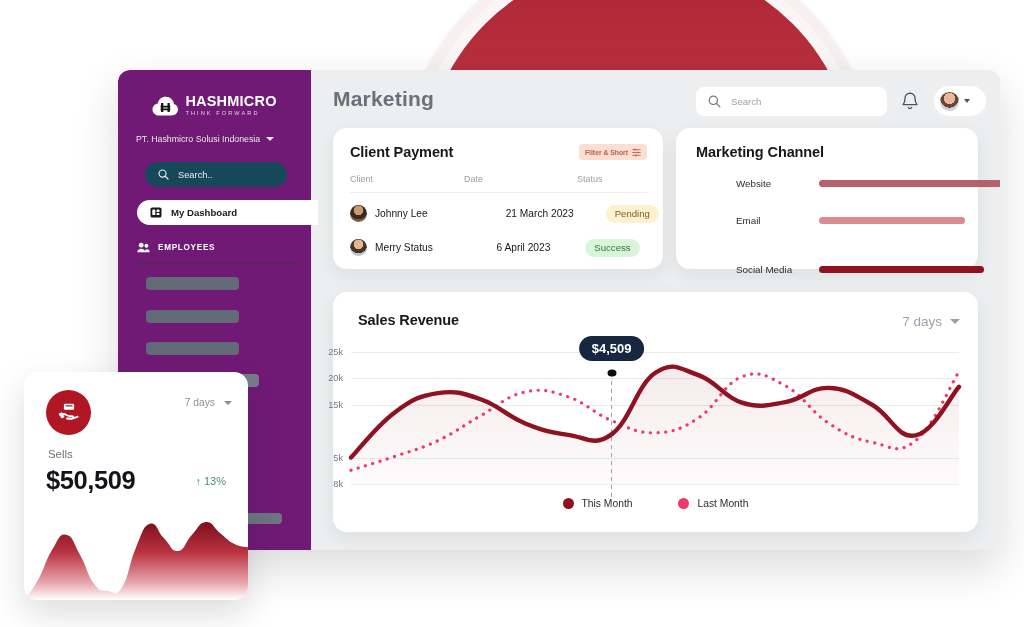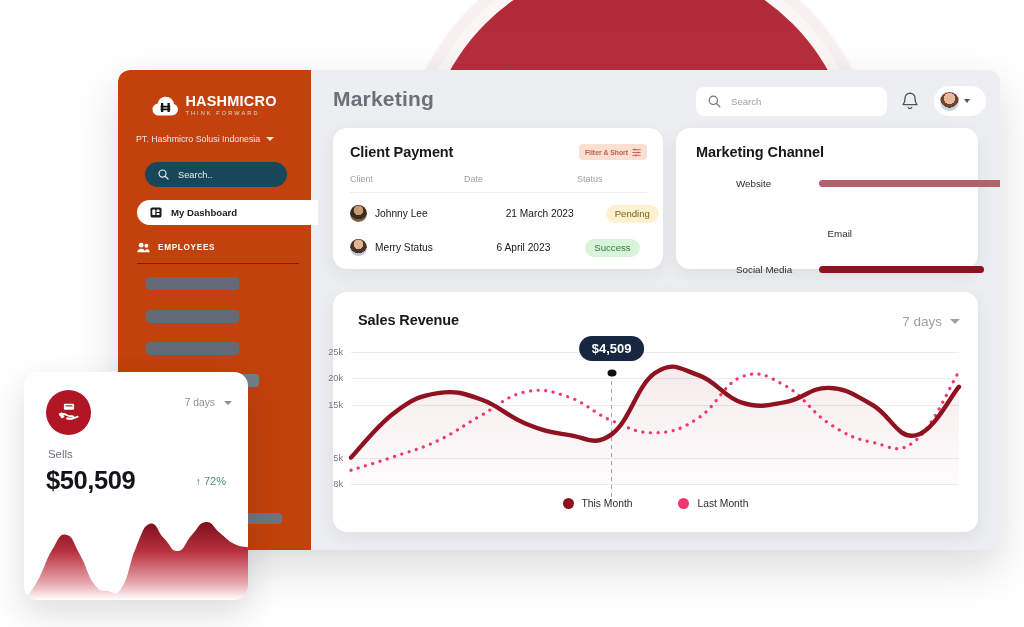--- a/index.html
+++ b/index.html
@@ -36,21 +36,21 @@
     background: #eceef0;
     border-radius: 12px;
     box-shadow: 0 18px 44px rgba(40,30,35,.16);
     overflow: hidden;
   }
 
   
   .sidebar {
     position: absolute; left: 0; top: 0;
     width: 193px; height: 480px;
-    background: #c2410c;
+    background: #701a75;
     border-radius: 12px 0 0 12px;
   }
   .logo-wrap {
     position: absolute; left: 0; top: 24px; width: 193px;
     display: flex; align-items: center; justify-content: center; gap: 7px;
   }
   .logo-mark { width: 26px; height: 22px; flex: none; }
   .logo-text { display: flex; flex-direction: column; line-height: 1; }
   .logo-main {
     font-size: 14.5px; font-weight: bold; color: #fff; letter-spacing: .2px;
@@ -166,21 +166,21 @@
   .status-cell { width: 73px; }
   .badge { display: inline-block; padding: 3.5px 9px; border-radius: 9px;
            font-size: 9.6px; white-space: nowrap; }
   .badge-pending { background: #fdf1cf; color: #7a6320; }
   .badge-success { background: #d8f5dc; color: #2f7a3d; }
 
   
   .mk-row { position: absolute; left: 20px; width: 266px; height: 14px;
             display: flex; align-items: center; margin-left: 40px; }
   .mk-row-0 { top: 48px; }
-  .mk-row-1 { top: 100px; flex-direction: column; }
+  .mk-row-1 { top: 85px; }
   .mk-row-2 { top: 134px; }
   .mk-label { width: 83px; font-size: 9.8px; color: #2b2d31; white-space: nowrap; }
   .mk-track { position: relative; flex: 1; height: 7px; }
   .mk-bar { position: absolute; left: 0; top: 0; height: 7px; border-radius: 4px; }
 
   
   .rev-range {
     position: absolute; right: 18px; top: 22px;
     display: flex; align-items: center; gap: 8px;
   }
@@ -471,21 +471,21 @@
       </svg>
     </div>
 
     <div class="sells-range">
       <span class="sells-range-label">7 days</span>
       <span class="chev-sm"></span>
     </div>
 
     <div class="sells-label">Sells</div>
     <div class="sells-value">$50,509</div>
-    <div class="sells-delta">↑ 72%</div>
+    <div class="sells-delta">↑ 13%</div>
 
     <svg class="sells-spark" viewBox="0 0 224 92" preserveAspectRatio="none">
       <defs>
         <linearGradient id="sparkGrad" x1="0" y1="0" x2="0" y2="1">
           <stop offset="0%" stop-color="#7d0f1b"></stop>
           <stop offset="38%" stop-color="#b8313f"></stop>
           <stop offset="78%" stop-color="#e7a6ad"></stop>
           <stop offset="100%" stop-color="#ffffff"></stop>
         </linearGradient>
       </defs>

